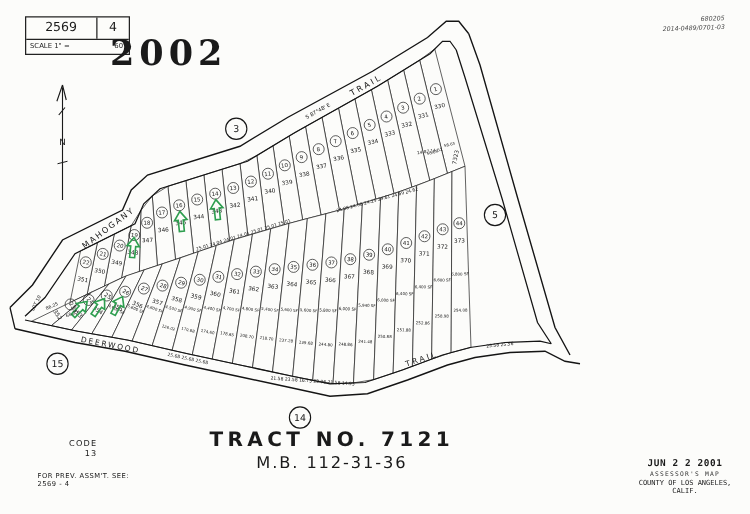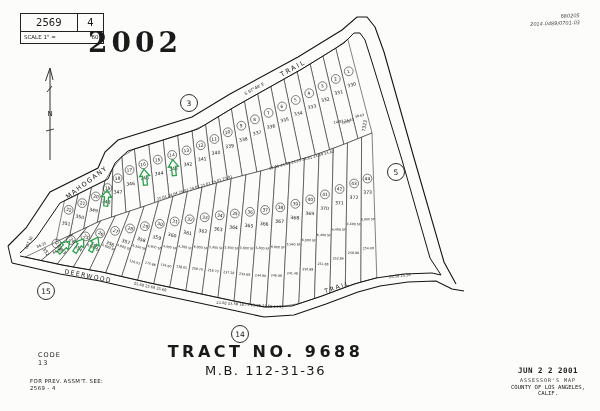--- a/index.html
+++ b/index.html
@@ -8,21 +8,21 @@
   .abs{position:absolute;}
   
   .titleblock{left:20px;top:13px;width:82px;border:1.4px solid #222;}
   .tb-row1{display:flex;border-bottom:1.2px solid #222;height:17px;}
   .tb-book{flex:2.2;border-right:1.2px solid #222;text-align:center;font-size:10px;line-height:17px;}
   .tb-page{flex:1;text-align:center;font-size:10px;line-height:17px;}
   .tb-scale{height:11px;font-size:5.5px;line-height:11px;padding:0 3px;display:flex;justify-content:space-between;}
   .year{left:88px;top:26px;font-family:"DejaVu Serif",serif;font-weight:bold;font-size:28px;letter-spacing:4px;}
   .note{right:20px;top:13px;text-align:right;font-style:italic;font-size:5px;line-height:6.5px;color:#4a4a4a;transform:rotate(-2deg);}
   
-  .code{left:38px;top:351px;width:40px;text-align:left;font-size:6.5px;letter-spacing:1px;line-height:8px;}
+  .code{left:38px;top:351px;width:40px;text-align:right;font-size:6.5px;letter-spacing:1px;line-height:8px;}
   .prev{left:30px;top:378px;font-size:5.4px;line-height:6.5px;letter-spacing:.4px;}
   .tract{left:158px;top:342px;width:215px;text-align:center;}
   .tract-no{font-size:16px;font-weight:bold;letter-spacing:3.5px;}
   .tract-mb{font-size:13px;letter-spacing:1.5px;margin-top:2px;}
   .stamp{left:500px;top:366px;width:96px;text-align:center;font-family:"DejaVu Sans Mono",monospace;}
   .stamp-date{font-size:7.5px;font-weight:bold;letter-spacing:.5px;text-align:center;}
   .stamp-l1{font-size:5px;letter-spacing:1px;margin-top:2px;color:#333;}
   .stamp-l2{font-size:5.6px;margin-top:1px;color:#222;}
   svg text{font-family:"DejaVu Sans",sans-serif;fill:#161616;}
 </style>
@@ -417,21 +417,21 @@
     <div>CODE</div>
     <div>13</div>
   </div>
 
   <div class="abs prev">
     <div>FOR PREV. ASSM'T. SEE:</div>
     <div>2569 - 4</div>
   </div>
 
   <div class="abs tract">
-    <div class="tract-no">TRACT NO. 9688</div>
+    <div class="tract-no">TRACT NO. 7121</div>
     <div class="tract-mb">M.B. 112-31-36</div>
   </div>
 
   <div class="abs stamp">
     <div class="stamp-date">JUN 2 2 2001</div>
     <div class="stamp-l1">ASSESSOR'S MAP</div>
     <div class="stamp-l2">COUNTY OF LOS ANGELES, CALIF.</div>
   </div>
 </div>
 

